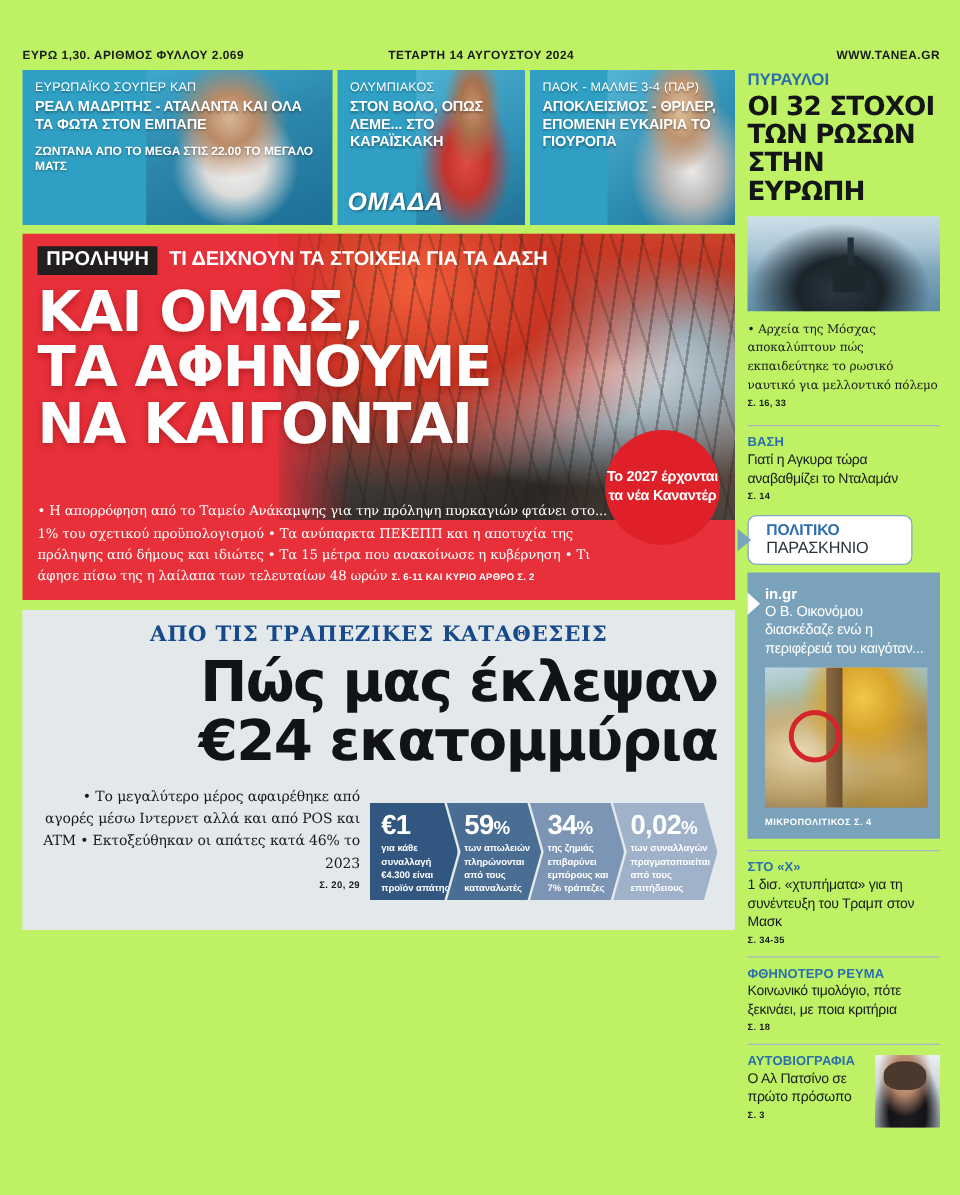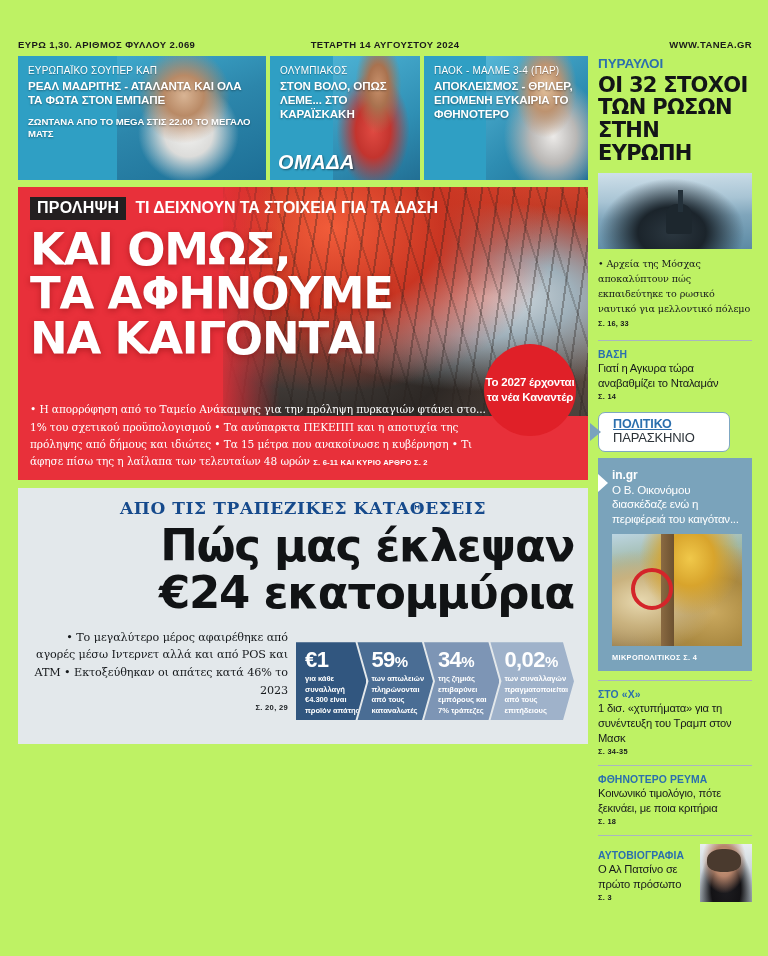--- a/index.html
+++ b/index.html
@@ -457,21 +457,20 @@
     padding: 4px 10px 5px 14px;
     width: 132px;
     background: #ffffff;
   }
   .poli-tab .p1 {
     color: #2b6fae;
     font-size: 12.5px;
     font-weight: 800;
     line-height: 1.12;
     letter-spacing: -0.1px;
-    text-decoration: underline;
   }
   .poli-tab .p2 {
     color: #2b3238;
     font-size: 13px;
     font-weight: 400;
     line-height: 1.12;
     letter-spacing: -0.2px;
   }
   .poli-arrow {
     position: absolute;
@@ -538,21 +537,21 @@
     font-size: 7.4px;
     font-weight: 700;
     letter-spacing: 0.35px;
     margin-top: 7px;
   }
 
   
   .bio-row {
     display: flex;
     gap: 16px;
-    align-items: flex-end;
+    align-items: flex-start;
   }
   .bio-text { flex: 1; }
   .bio-photo {
     width: 58px; height: 58px;
     background:
       radial-gradient(ellipse at 46% 30%, #d6ab89 0%, #b6846a 26%, rgba(182,132,106,0) 56%),
       radial-gradient(ellipse at 50% 78%, #1d1c20 0%, #131215 40%, rgba(19,18,21,0) 72%),
       linear-gradient(180deg, #e9eef1 0%, #cfd8de 40%, #8d969d 100%);
     position: relative;
     overflow: hidden;
@@ -596,21 +595,21 @@
           <div class="kicker">ΟΛΥΜΠΙΑΚΟΣ</div>
           <div class="head">ΣΤΟΝ ΒΟΛΟ, ΟΠΩΣ ΛΕΜΕ... ΣΤΟ ΚΑΡΑΪΣΚΑΚΗ</div>
         </div>
         <div class="omada">ΟΜΑΔΑ</div>
       </div>
 
       <div class="teaser t3">
         <div class="photo"></div>
         <div class="copy">
           <div class="kicker">ΠΑΟΚ - ΜΑΛΜΕ 3-4 (ΠΑΡ)</div>
-          <div class="head">ΑΠΟΚΛΕΙΣΜΟΣ - ΘΡΙΛΕΡ, ΕΠΟΜΕΝΗ ΕΥΚΑΙΡΙΑ ΤΟ ΦΘΗΝΟΤΕΡΟ</div>
+          <div class="head">ΑΠΟΚΛΕΙΣΜΟΣ - ΘΡΙΛΕΡ, ΕΠΟΜΕΝΗ ΕΥΚΑΙΡΙΑ ΤΟ ΓΙΟΥΡΟΠΑ</div>
         </div>
       </div>
 
     </div>
 
 
     <div class="lead">
       <div class="firephoto"></div>
       <div class="fade-left"></div>
 

